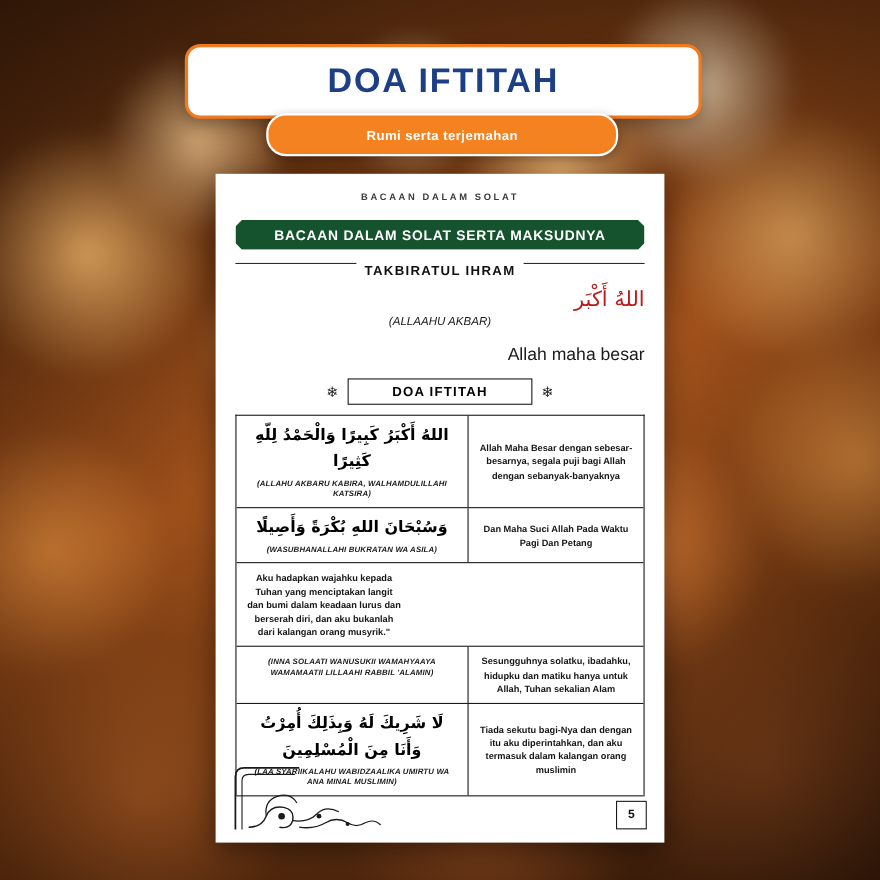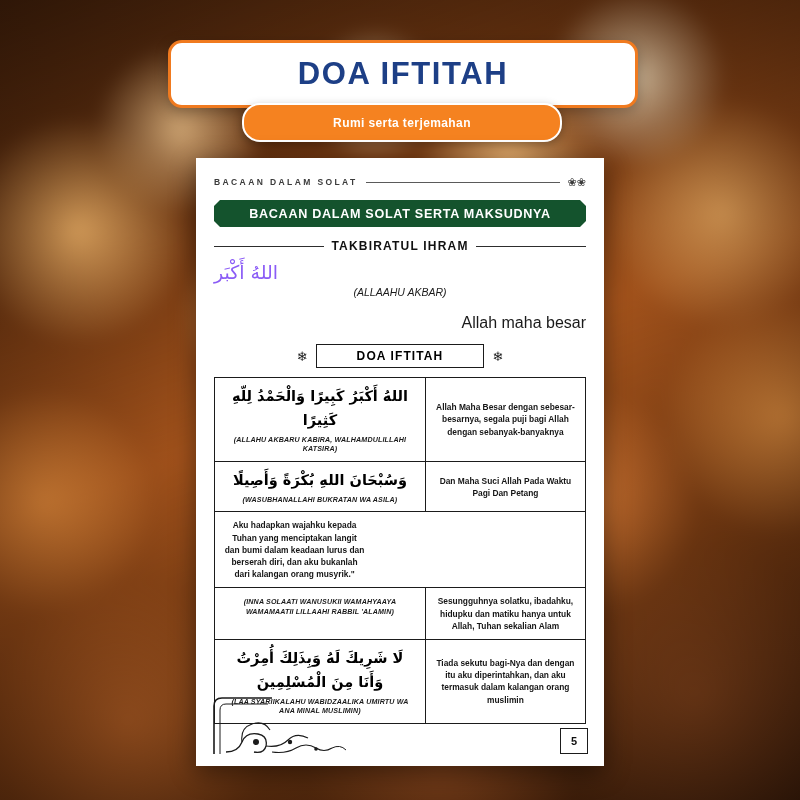--- a/index.html
+++ b/index.html
@@ -108,20 +108,21 @@
     box-sizing: border-box;
     padding: 16px 18px 10px 18px;
   }
 
   
   .runhead {
     display: flex;
     align-items: center;
     gap: 8px;
     height: 16px;
+    flex-direction: column;
   }
   .runhead-text {
     font-size: 8.5px;
     letter-spacing: 2.4px;
     color: #3b3b3b;
     font-weight: bold;
     white-space: nowrap;
   }
   .runhead-rule {
     flex: 1;
@@ -146,40 +147,40 @@
     font-size: 12.6px;
     font-weight: bold;
     letter-spacing: 0.7px;
     clip-path: polygon(0 6px, 6px 0, calc(100% - 6px) 0, 100% 6px, 100% calc(100% - 6px), calc(100% - 6px) 100%, 6px 100%, 0 calc(100% - 6px));
   }
 
   
   .section-head {
     margin-top: 12px;
     display: flex;
-    align-items: center;
+    align-items: flex-start;
     gap: 7px;
   }
   .section-head .line {
     flex: 1;
     height: 1px;
     background: #2d2d2d;
   }
   .section-head .label {
     font-size: 12px;
     font-weight: bold;
     letter-spacing: 1.2px;
     color: #111;
   }
 
   .arabic {
     font-family: "DejaVu Sans", sans-serif;
     direction: rtl;
-    text-align: left;
-    color: #8b5cf6;
+    text-align: right;
+    color: #b91c1c;
   }
   .takbir-arabic {
     margin-top: 8px;
     font-size: 19px;
   }
   .rumi {
     text-align: center;
     font-size: 10.5px;
     font-style: italic;
     color: #1a1a1a;

